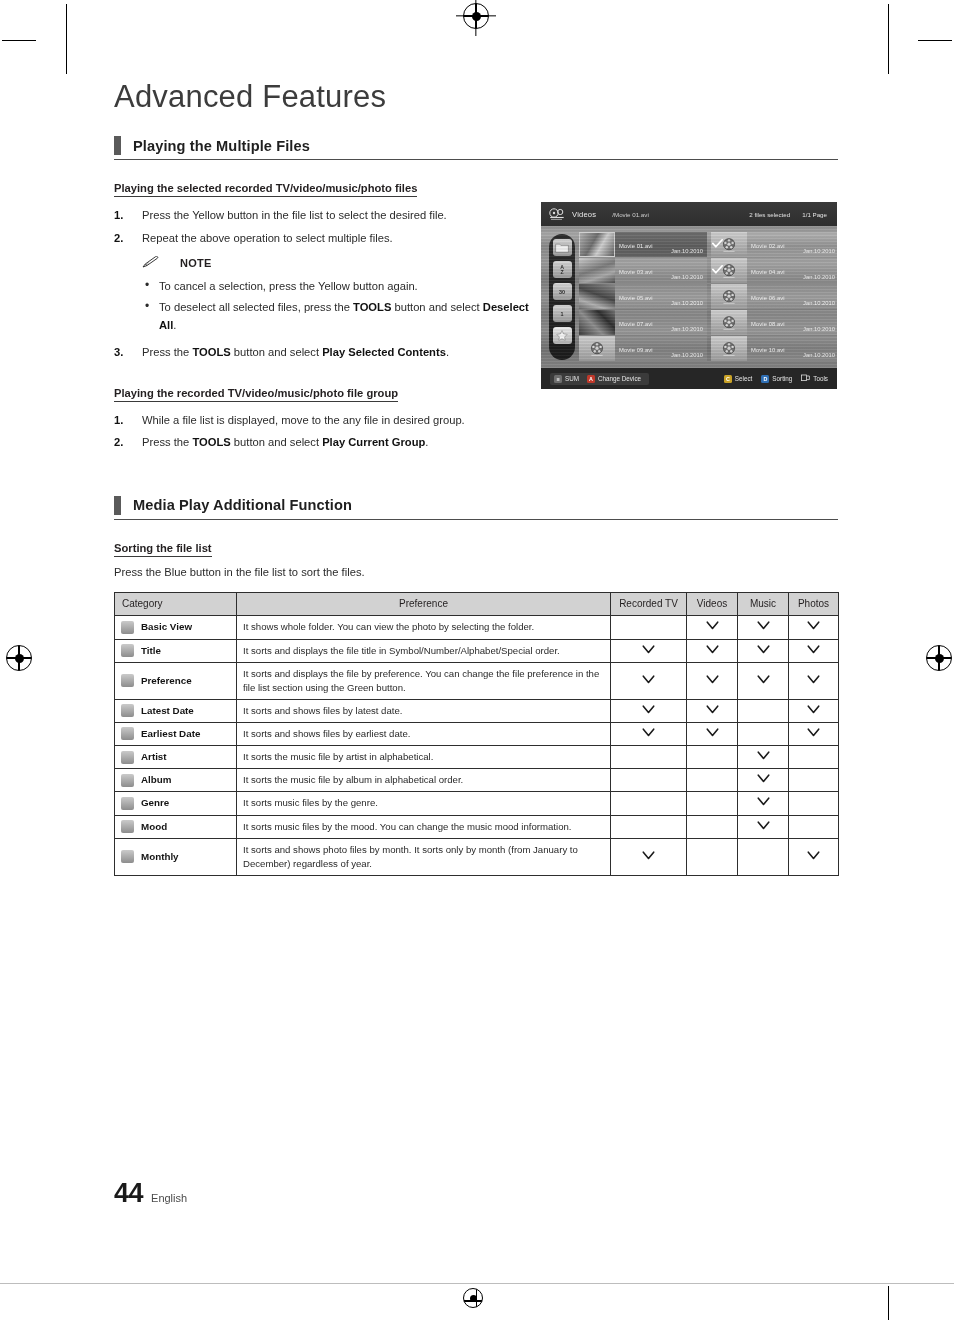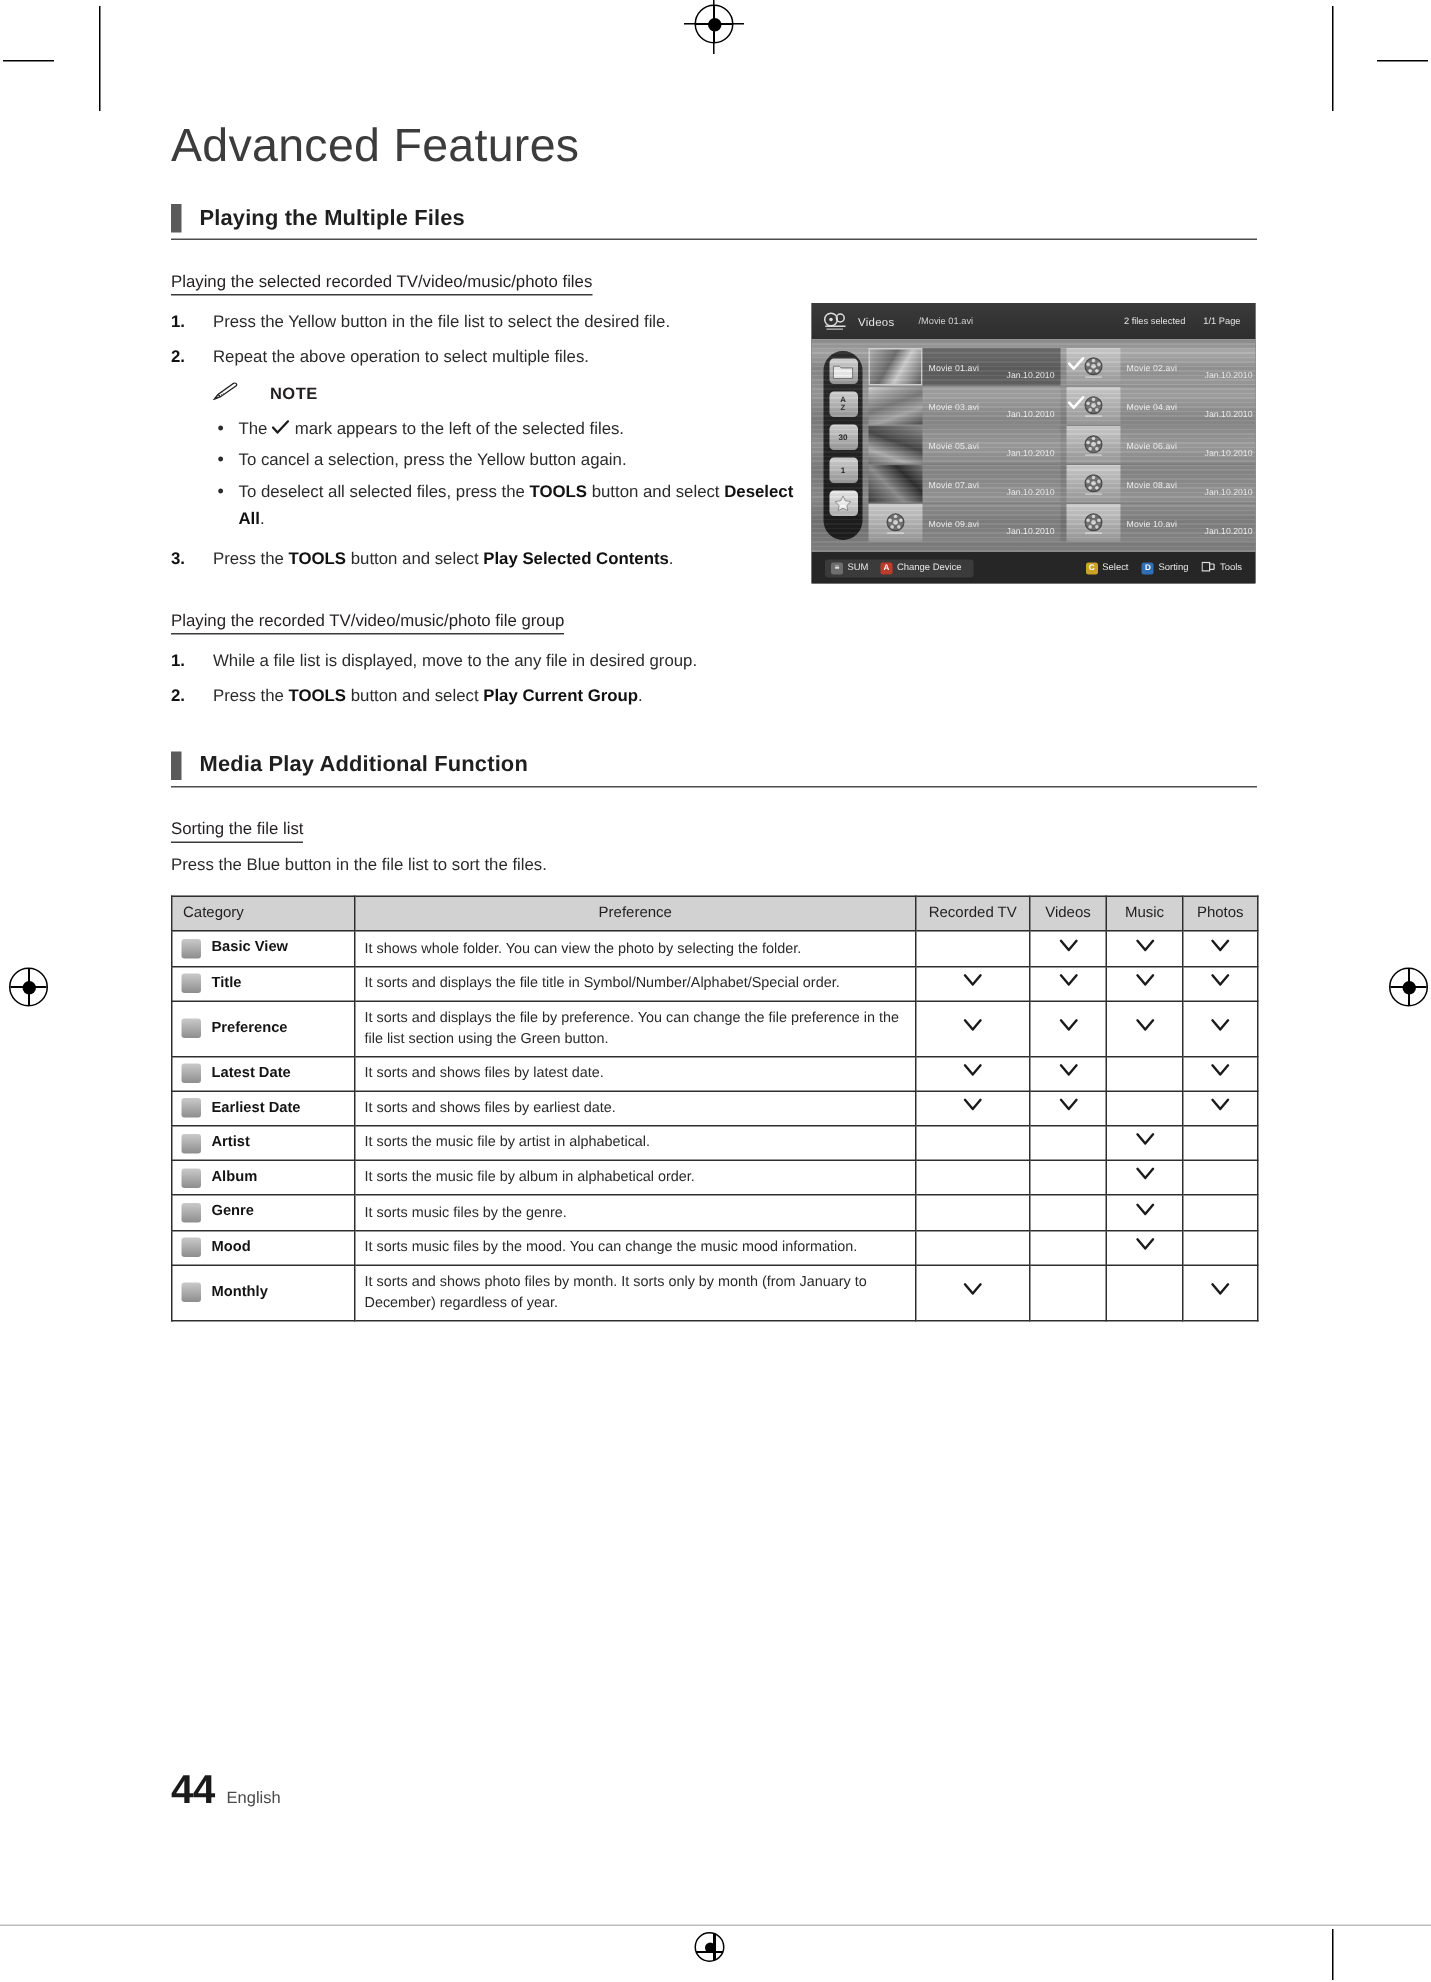--- a/index.html
+++ b/index.html
@@ -47,21 +47,21 @@
 
   .section-head { display:flex; align-items:center; margin-bottom: 2px; }
   .section-bar { width: 7px; height: 19px; background: #5a5a5a; flex:none; }
   .section-title {
     font-size: 14.6px; font-weight: 700; color:#1f1f1f;
     margin-left: 12px; letter-spacing:0.1px;
   }
   .section-rule { height: 1.3px; background:#4d4d4d; margin-top: 4px; }
 
   .sub-head {
-    font-size: 11.2px; font-weight: 400; display:inline-block;
+    font-size: 11.2px; font-weight: 700; display:inline-block;
     border-bottom: 1.3px solid #3a3a3a; padding-bottom: 2px; margin-top: 22px;
   }
 
   ol.steps { list-style: none; margin-top: 9px; }
   ol.steps > li {
     position: relative; padding-left: 28px; font-size: 11.2px;
     line-height: 1.62; color:#2b2b2b; margin-bottom: 4px;
   }
   ol.steps > li > .num {
     position:absolute; left:0; top:0; font-weight:700; font-size:11.2px; color:#111;
@@ -272,25 +272,20 @@
                 <path d="M3.4,8.1 L5,9.5" stroke="#222" stroke-width="0.8" fill="none"></path>
                 <path d="M4,8.4 L4.6,9" stroke="#222" stroke-width="0.6"></path>
                 <path d="M5.2,7.6 L5.8,8.2" stroke="#222" stroke-width="0.6"></path>
                 <path d="M6.4,6.8 L7,7.4" stroke="#222" stroke-width="0.6"></path>
               </svg>
             </span>
             <span class="note-label">NOTE</span>
           </div>
           <ul class="note-list">
             <li>
-              <span>The </span><span class="inline-check"><svg width="12" height="10" viewBox="0 0 12 10">
-                    <path d="M1,5 L4,8.4 L11,0.9" fill="none" stroke="#1b1b1b" stroke-width="1.5" stroke-linecap="round" stroke-linejoin="round"></path>
-                  </svg></span><span> mark appears to the left of the selected files.</span>
-            </li>
-            <li>
               <span>To cancel a selection, press the Yellow button again.</span>
             </li>
             <li>
               <span>To deselect all selected files, press the </span><b>TOOLS</b><span> button and select </span><b>Deselect All</b><span>.</span>
             </li>
           </ul>
         </div>
 
         <ol class="steps">
           <li>
@@ -306,21 +301,21 @@
             <span>While a file list is displayed, move to the any file in desired group.</span>
           </li>
           <li>
             <span class="num">2.</span>
             <span>Press the </span><b>TOOLS</b><span> button and select </span><b>Play Current Group</b><span>.</span>
           </li>
         </ol>
       </div>
     </div>
 
-    <div style="margin-top:28px;">
+    <div style="margin-top:44px;">
       <div class="section-head">
         <span class="section-bar"></span>
         <span class="section-title">Media Play Additional Function</span>
       </div>
       <div class="section-rule"></div>
 
       <div class="sub-head">Sorting the file list</div>
       <div style="font-size:11.2px; margin-top:9px; color:#2b2b2b;">Press the Blue button in the file list to sort the files.</div>
 
       <table class="sorting">

